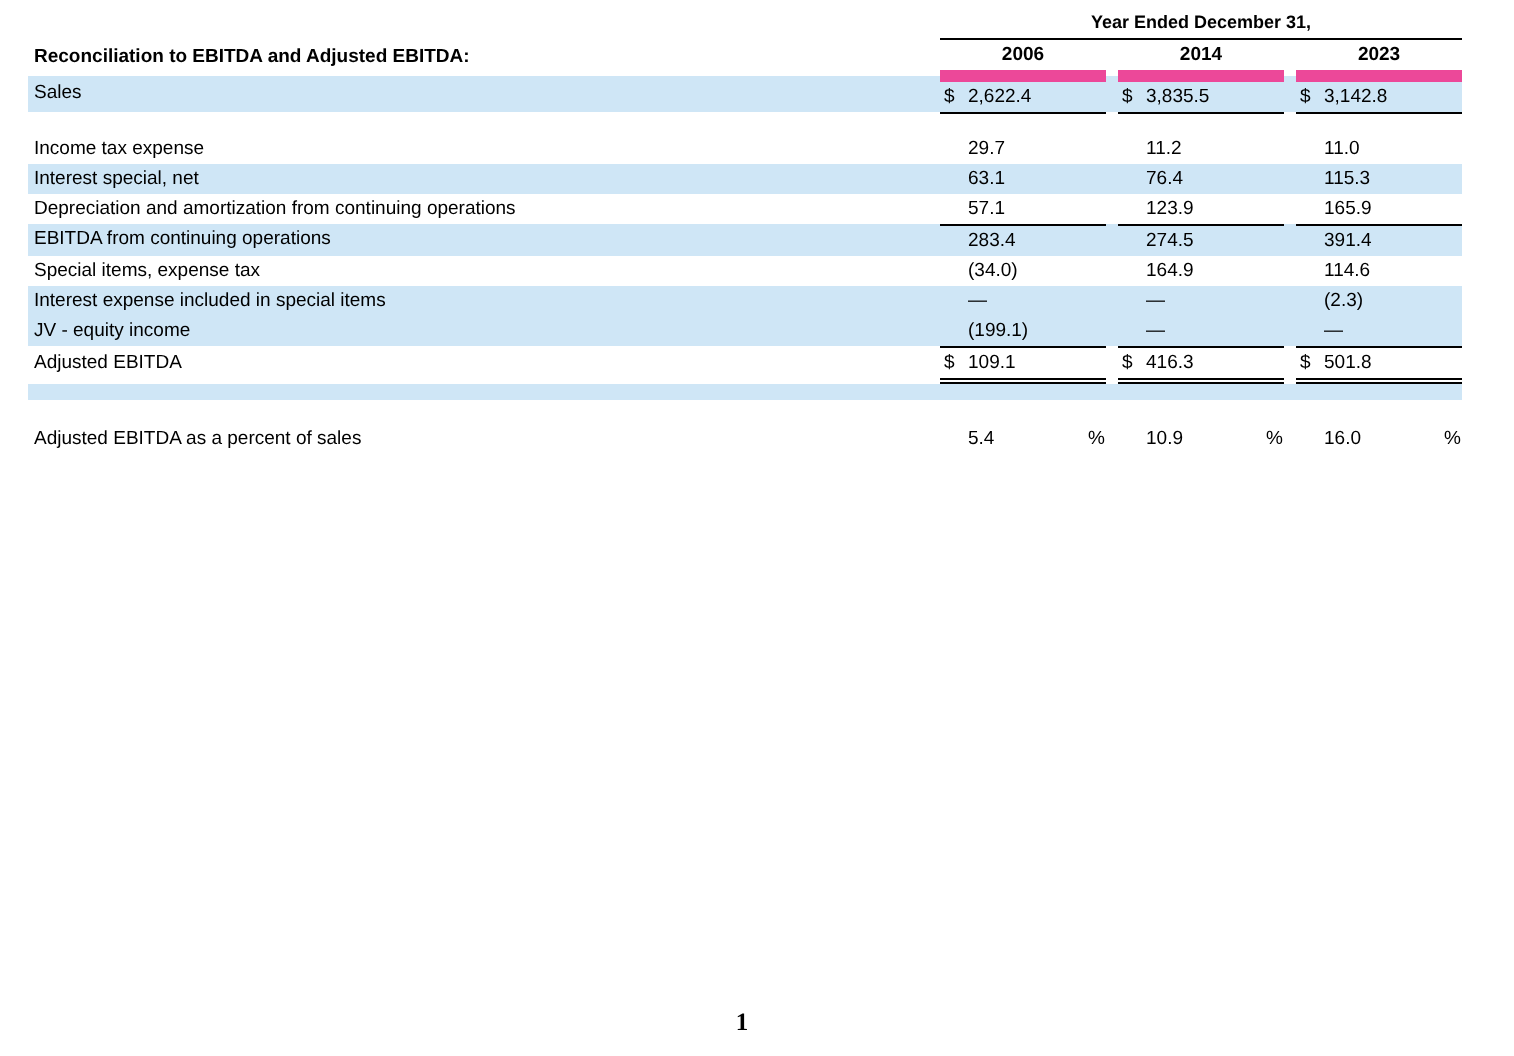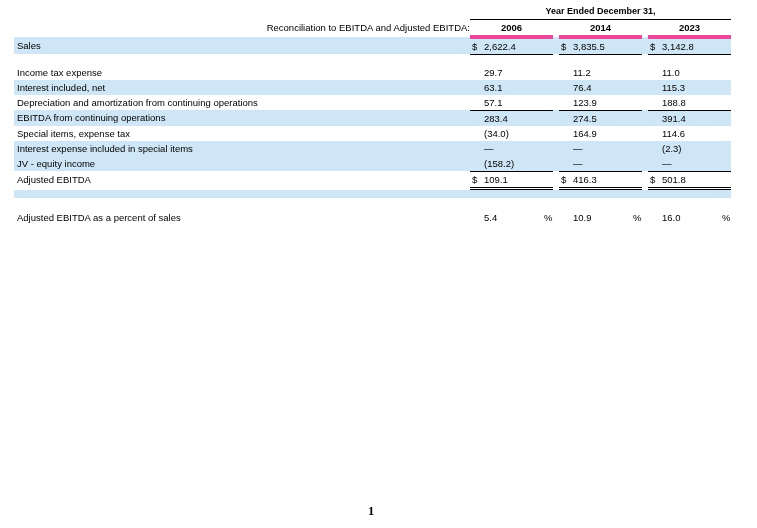--- a/index.html
+++ b/index.html
@@ -28,33 +28,33 @@
     height: 15px;
     white-space: nowrap;
     overflow: hidden;
     vertical-align: middle;
   }
   .lbl  { text-align: left; padding-left: 3px; }
   .dol  { text-align: left; padding-left: 2px; }
   .val  { text-align: left; }
   .pct  { text-align: left; padding-left: 3px; }
   .gap  { }
-  .bold { font-weight: normal; text-align: right; }
+  .bold { font-weight: bold; }
   .hgroup {
     font-weight: bold;
     text-align: center;
     font-size: 9px;
     height: 11px;
     line-height: 11px;
     border-bottom: 1px solid #000;
   }
   .year {
     font-weight: bold;
     text-align: center;
-    border-bottom: 4px solid #ec4899;
+    border-bottom: 6px solid #ec4899;
   }
   tr.shade > td { background: var(--shade, #cfe6f6); }
   .rule { border-bottom: 1px solid #000; }
   .dbl  { border-bottom: 3px double #000; }
   tr.sp10 > td { height: 10px; line-height: 10px; font-size: 1px; }
   tr.sp8  > td { height: 8px;  line-height: 8px;  font-size: 1px; }
   tr.sp12 > td { height: 12px; line-height: 12px; font-size: 1px; }
   .pageno {
     position: absolute;
     left: 0;
@@ -130,21 +130,21 @@
       <td class="dol"></td>
       <td class="val">11.2</td>
       <td class="pct"></td>
       <td class="gap"></td>
       <td class="dol"></td>
       <td class="val">11.0</td>
       <td class="pct"></td>
     </tr>
 
     <tr class="shade">
-      <td class="lbl">Interest included, net</td>
+      <td class="lbl">Interest special, net</td>
       <td class="dol"></td>
       <td class="val">63.1</td>
       <td class="pct"></td>
       <td class="gap"></td>
       <td class="dol"></td>
       <td class="val">76.4</td>
       <td class="pct"></td>
       <td class="gap"></td>
       <td class="dol"></td>
       <td class="val">115.3</td>
@@ -155,21 +155,21 @@
       <td class="lbl">Depreciation and amortization from continuing operations</td>
       <td class="dol rule"></td>
       <td class="val rule">57.1</td>
       <td class="pct rule"></td>
       <td class="gap"></td>
       <td class="dol rule"></td>
       <td class="val rule">123.9</td>
       <td class="pct rule"></td>
       <td class="gap"></td>
       <td class="dol rule"></td>
-      <td class="val rule">188.8</td>
+      <td class="val rule">165.9</td>
       <td class="pct rule"></td>
     </tr>
 
     <tr class="shade">
       <td class="lbl">EBITDA from continuing operations</td>
       <td class="dol"></td>
       <td class="val">283.4</td>
       <td class="pct"></td>
       <td class="gap"></td>
       <td class="dol"></td>
@@ -208,21 +208,21 @@
       <td class="gap"></td>
       <td class="dol"></td>
       <td class="val">(2.3)</td>
       <td class="pct"></td>
     </tr>
 
 
     <tr class="shade">
       <td class="lbl">JV - equity income</td>
       <td class="dol rule"></td>
-      <td class="val rule">(158.2)</td>
+      <td class="val rule">(199.1)</td>
       <td class="pct rule"></td>
       <td class="gap"></td>
       <td class="dol rule"></td>
       <td class="val rule">—</td>
       <td class="pct rule"></td>
       <td class="gap"></td>
       <td class="dol rule"></td>
       <td class="val rule">—</td>
       <td class="pct rule"></td>
     </tr>

